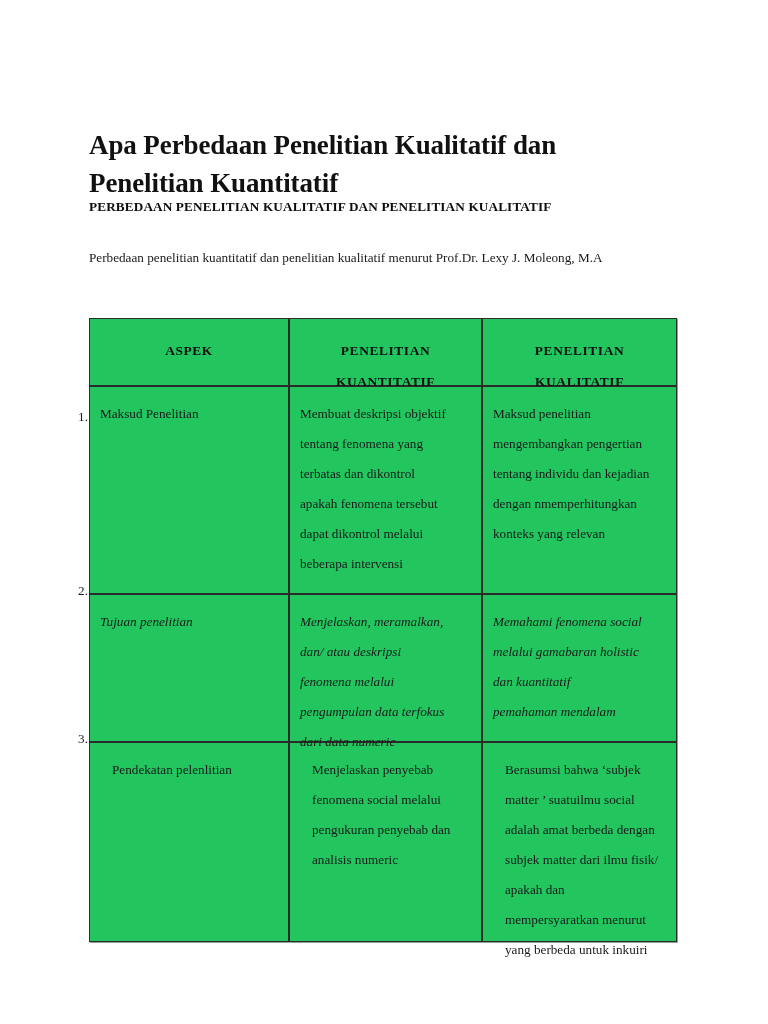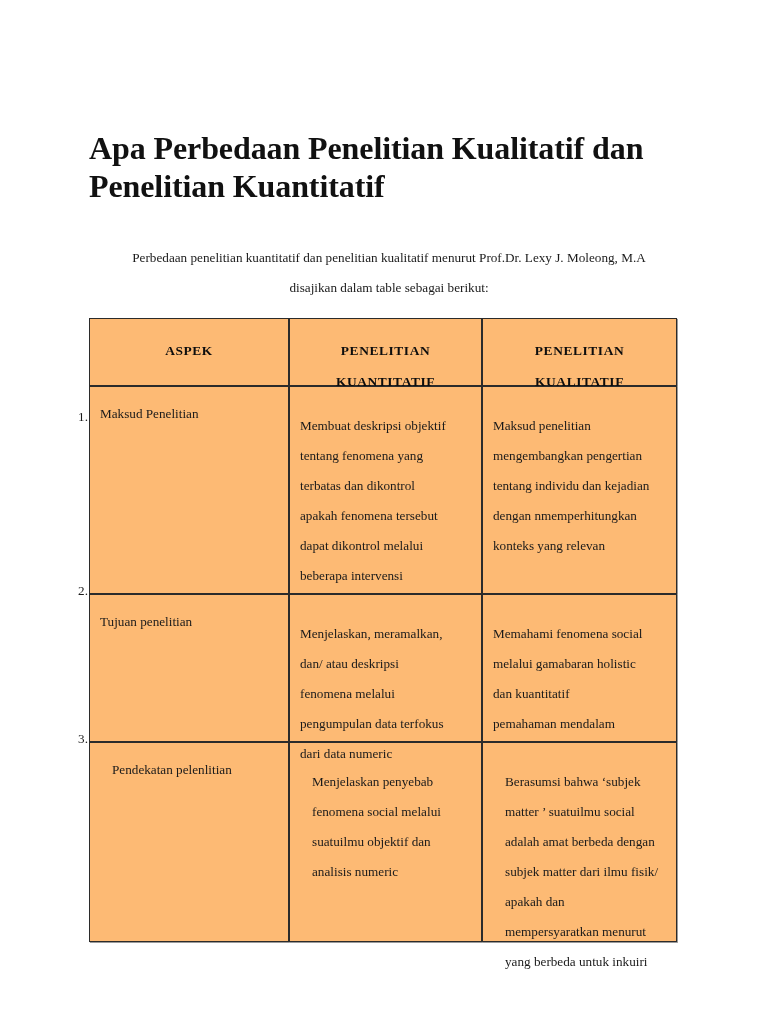--- a/index.html
+++ b/index.html
@@ -23,21 +23,21 @@
     width: 768px;
     height: 1024px;
   }
 
   
   .doc-title {
     position: absolute;
     left: 89px;
     top: 108px;
     width: 560px;
-    font-size: 32px;
+    font-size: 27px;
     font-weight: bold;
     line-height: 38px;
     letter-spacing: -0.1px;
     color: #111111;
   }
 
   
   .doc-subheading {
     position: absolute;
     left: 89px;
@@ -55,38 +55,37 @@
     left: 89px;
     top: 243px;
     width: 600px;
     font-size: 13.2px;
     line-height: 30px;
     color: #1a1a1a;
   }
   .doc-intro .ln {
     display: block;
     white-space: nowrap;
-    text-align: center;
   }
 
   
   .cmp-table {
     position: absolute;
     left: 89px;
     top: 318px;
     width: 588px;
     border-collapse: separate;
     border-spacing: 0;
     table-layout: fixed;
   }
   .cmp-table td,
   .cmp-table th {
     vertical-align: top;
     padding: 0;
-    background: #fdba74;
+    background: #22c55e;
   }
 
   
   .cellbox {
     border: 1.5px solid #2b2b2b;
     box-shadow: 0.9px 0.9px 0 0 #8f8f8f;
     box-sizing: border-box;
     width: 100%;
     height: 100%;
     padding: 12px 8px 10px 10px;
@@ -94,38 +93,37 @@
   .cellbox.hdr {
     padding: 16px 8px 14px 8px;
   }
 
   .col-a { width: 200px; }
   .col-b { width: 193px; }
   .col-c { width: 195px; }
 
   .row-hdr .cellbox { height: 68px; }
   .row-1 .cellbox { height: 208px; }
-  .row-2 .cellbox { height: 148px; }
+  .row-2 .cellbox { height: 148px; font-style: italic; }
   .row-3 .cellbox { height: 200px; padding-left: 22px; }
 
   .hdr-text {
     text-align: center;
     font-size: 13.4px;
     font-weight: bold;
     line-height: 31px;
     letter-spacing: 0.6px;
     color: #0d0d0d;
   }
   .hdr-text .ln { display: block; }
 
   .cell-text {
     font-size: 13.2px;
     line-height: 30px;
     color: #1a1a1a;
-    margin-top: 12px;
   }
   .cell-text .ln { display: block; white-space: nowrap; }
 
   .aspect-cell-text {
     font-size: 13.2px;
     line-height: 30px;
     color: #1a1a1a;
     white-space: nowrap;
   }
 
@@ -145,24 +143,24 @@
 </head>
 <body>
 
 <div class="page">
 
   <h1 class="doc-title">
     <span class="ln">Apa Perbedaan Penelitian Kualitatif dan</span>
     <span class="ln">Penelitian Kuantitatif</span>
   </h1>
 
+  <div class="doc-subheading">PERBEDAAN PENELITIAN KUALITATIF DAN PENELITIAN KUALITATIF</div>
 
   <div class="doc-intro">
     <span class="ln">Perbedaan penelitian kuantitatif dan penelitian kualitatif menurut Prof.Dr. Lexy J. Moleong, M.A</span>
-    <span class="ln">disajikan dalam table sebagai berikut:</span>
   </div>
 
   <div class="row-num n1">1.</div>
   <div class="row-num n2">2.</div>
   <div class="row-num n3">3.</div>
 
   <table class="cmp-table">
     <colgroup>
       <col class="col-a">
       <col class="col-b">
@@ -261,21 +259,21 @@
         <td>
           <div class="cellbox">
             <div class="aspect-cell-text">Pendekatan pelenlitian</div>
           </div>
         </td>
         <td>
           <div class="cellbox">
             <div class="cell-text">
               <span class="ln">Menjelaskan penyebab</span>
               <span class="ln">fenomena social melalui</span>
-              <span class="ln">suatuilmu objektif dan</span>
+              <span class="ln">pengukuran penyebab dan</span>
               <span class="ln">analisis numeric</span>
             </div>
           </div>
         </td>
         <td>
           <div class="cellbox">
             <div class="cell-text">
               <span class="ln">Berasumsi bahwa ‘subjek</span>
               <span class="ln">matter ’ suatuilmu social</span>
               <span class="ln">adalah amat berbeda dengan</span>

